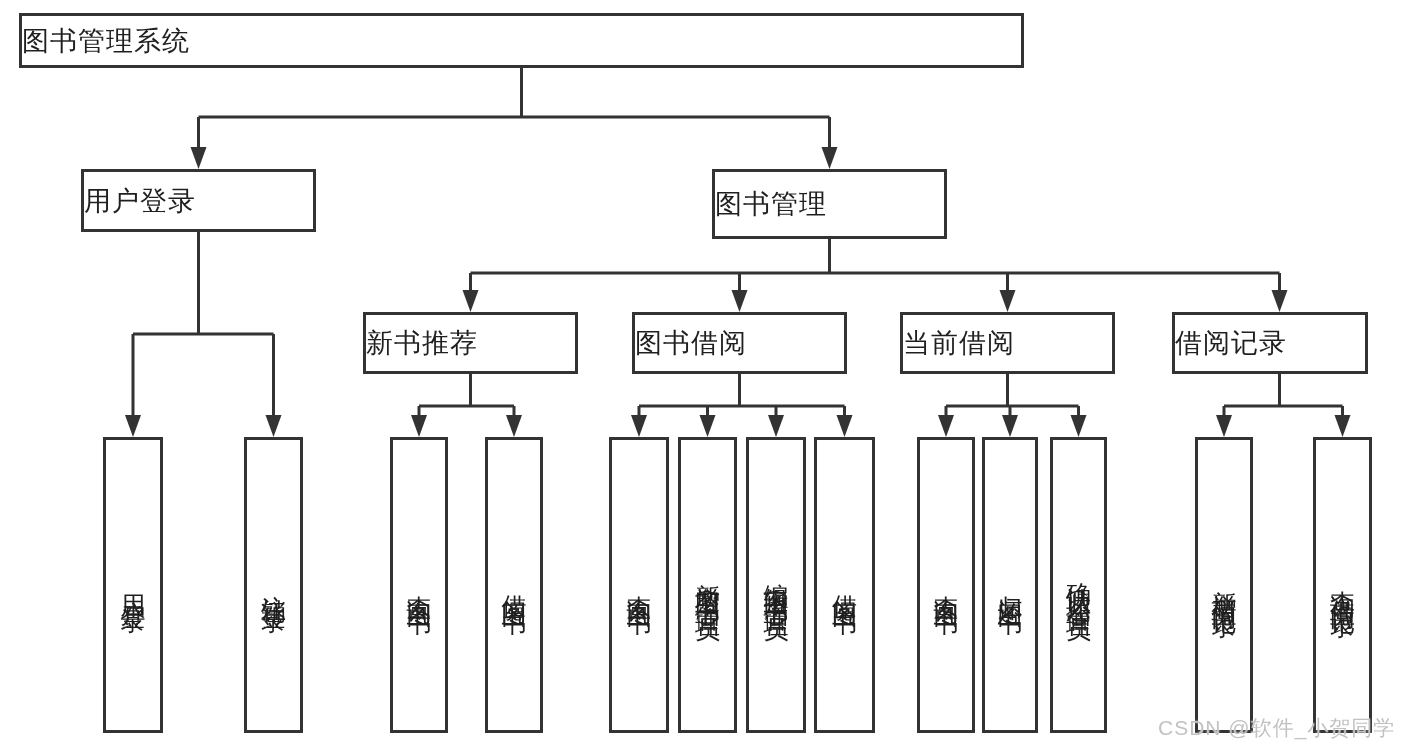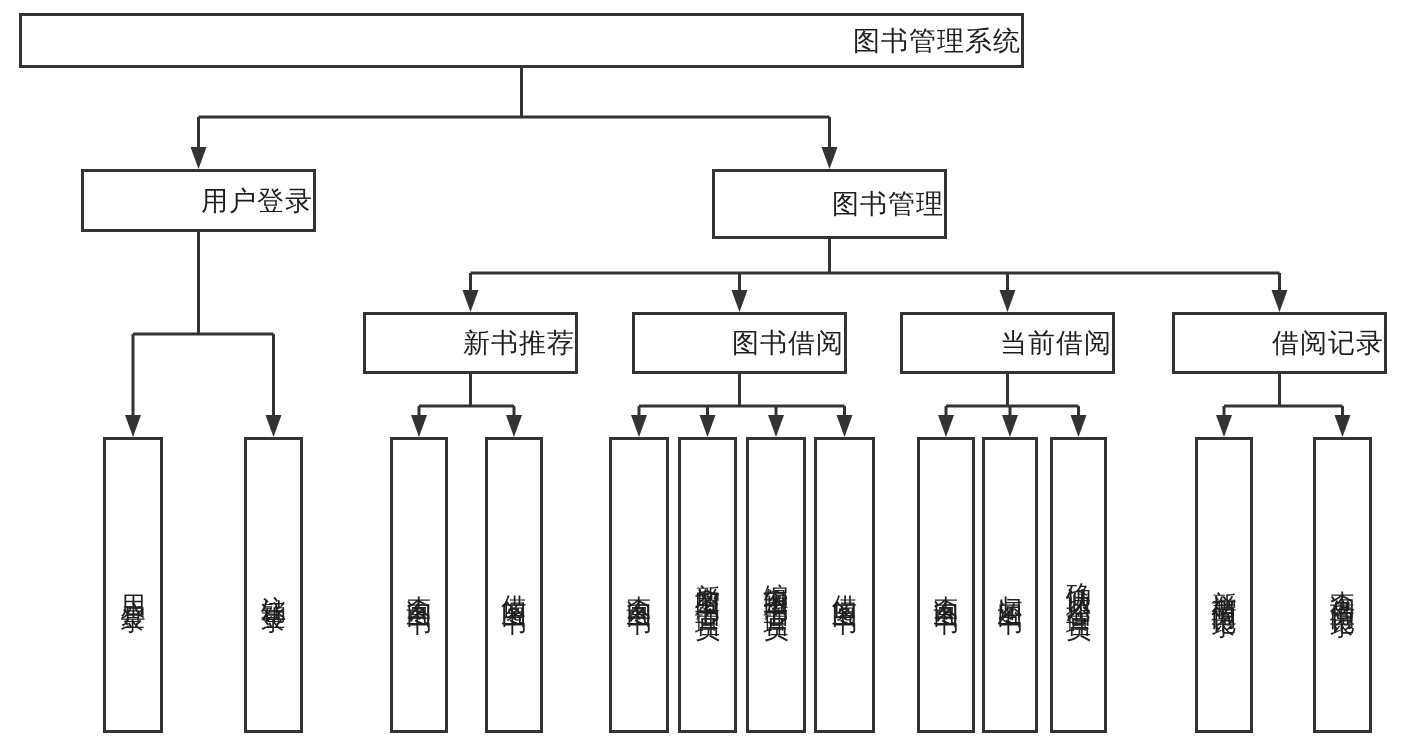--- a/index.html
+++ b/index.html
@@ -19,21 +19,21 @@
   }
   .connectors{
     position:absolute;left:0;top:0;width:1405px;height:747px;
   }
   .cline{stroke:var(--line);stroke-width:3;fill:none;}
   .ahead{fill:var(--line);stroke:none;}
   .hbox{
     position:absolute;
     background:var(--box-bg);
     border:3px solid var(--line);
-    display:flex;align-items:center;justify-content:flex-end;
+    display:flex;align-items:center;justify-content:flex-start;
     font-size:27px;color:var(--text);
     letter-spacing:1px;
     white-space:nowrap;
   }
   .vbox{
     position:absolute;
     top:437px;height:296px;
     background:var(--box-bg);
     border:3px solid var(--line);
     display:flex;align-items:center;justify-content:center;
@@ -134,21 +134,21 @@
 
   <div class="hbox" style="left:632px;top:312px;width:215px;height:62px">
     <span>图书借阅</span>
   </div>
   <div class="hbox" style="left:363px;top:312px;width:215px;height:62px">
     <span>新书推荐</span>
   </div>
   <div class="hbox" style="left:900px;top:312px;width:215px;height:62px">
     <span>当前借阅</span>
   </div>
-  <div class="hbox" style="left:1172px;top:312px;width:215px;height:62px">
+  <div class="hbox" style="left:1172px;top:312px;width:196px;height:62px">
     <span>借阅记录</span>
   </div>
 
   <div class="vbox" style="left:103px;width:60px">
     <span class="vtext">用户登录</span>
   </div>
   <div class="vbox" style="left:244px;width:59px">
     <span class="vtext">注销登录</span>
   </div>
 
@@ -182,14 +182,15 @@
     <span class="vtext">确认归还（管理员）</span>
   </div>
 
   <div class="vbox" style="left:1195px;width:58px">
     <span class="vtext">新增借阅记录</span>
   </div>
   <div class="vbox" style="left:1313px;width:59px">
     <span class="vtext">查询借阅记录</span>
   </div>
 
+  <div class="watermark">CSDN @软件_小贺同学</div>
 
 </div>
 
 </body></html>

